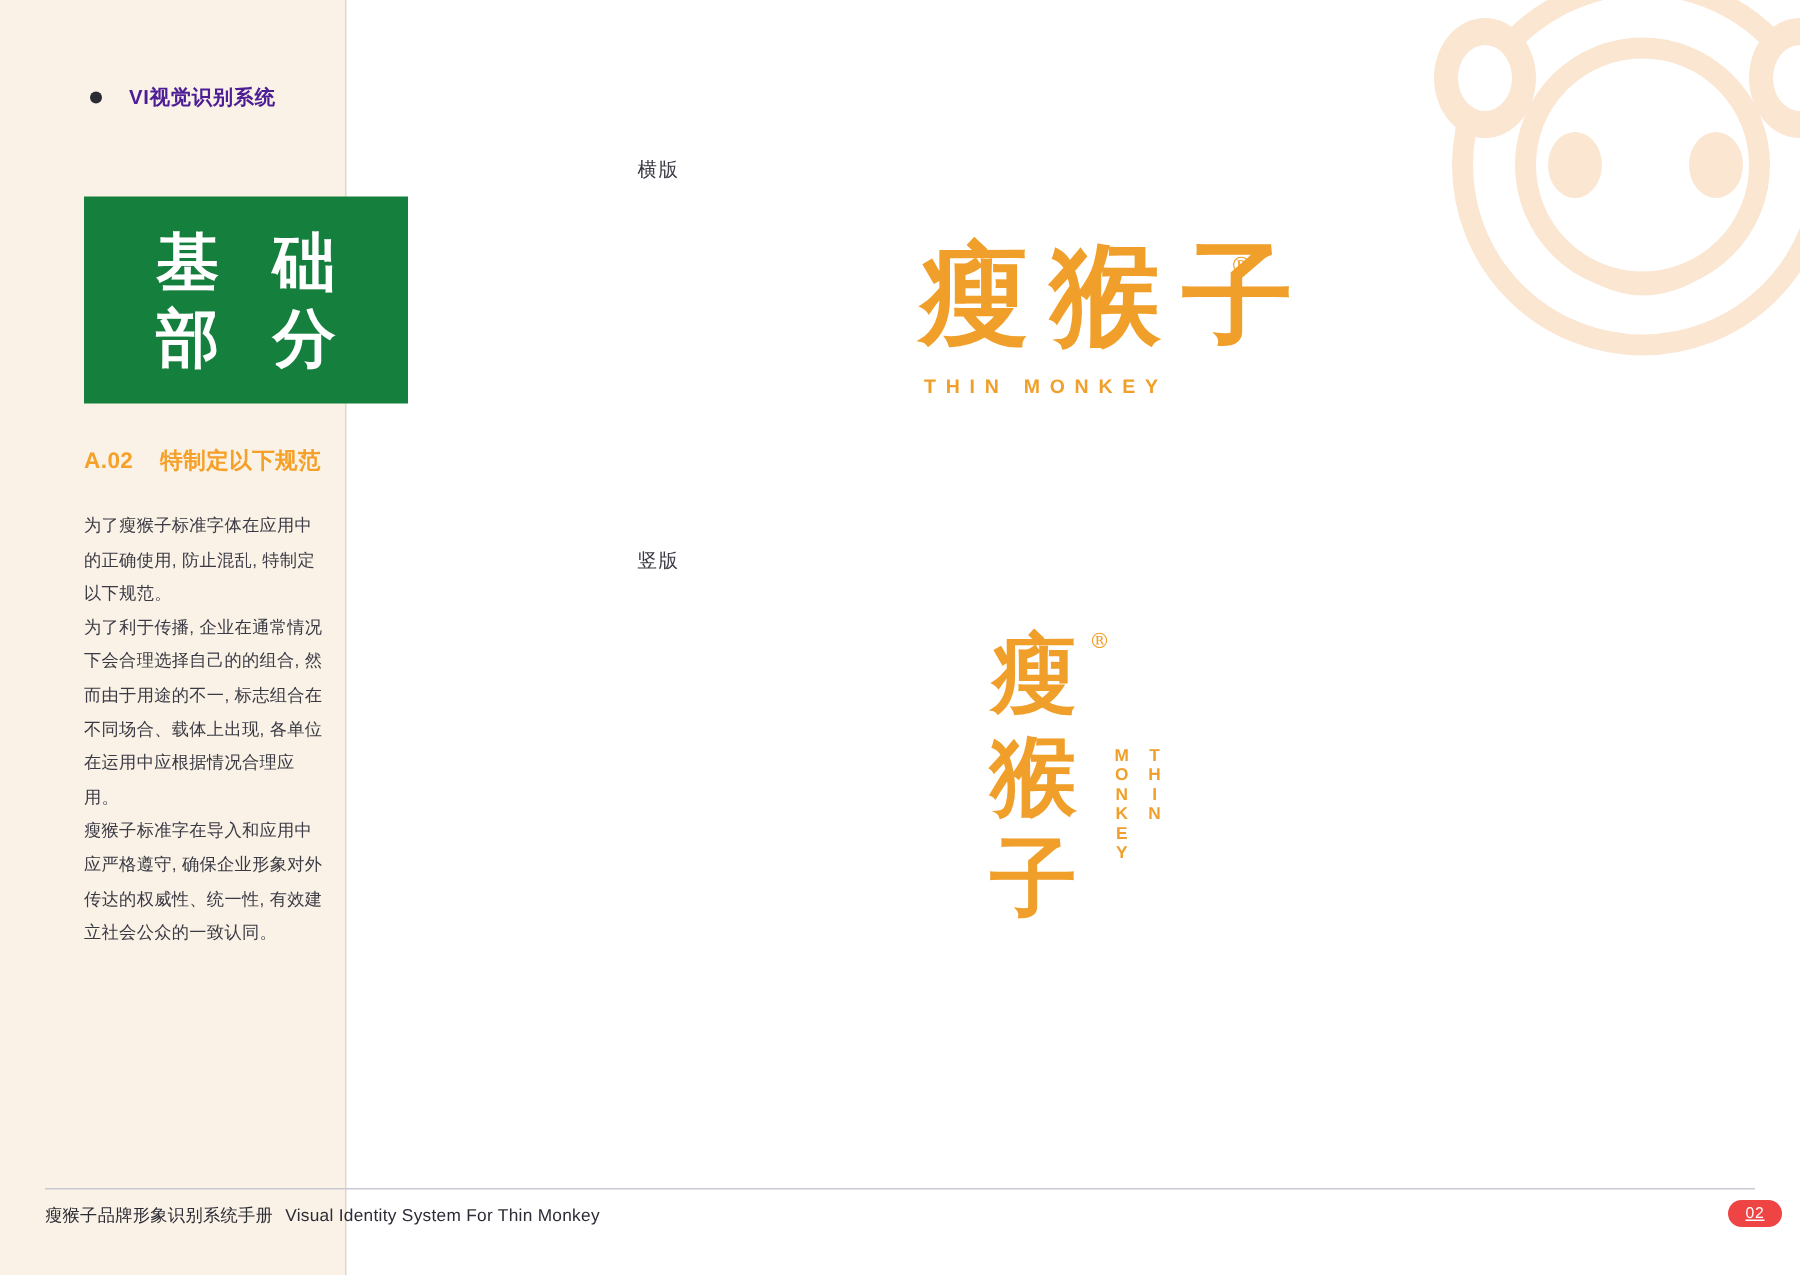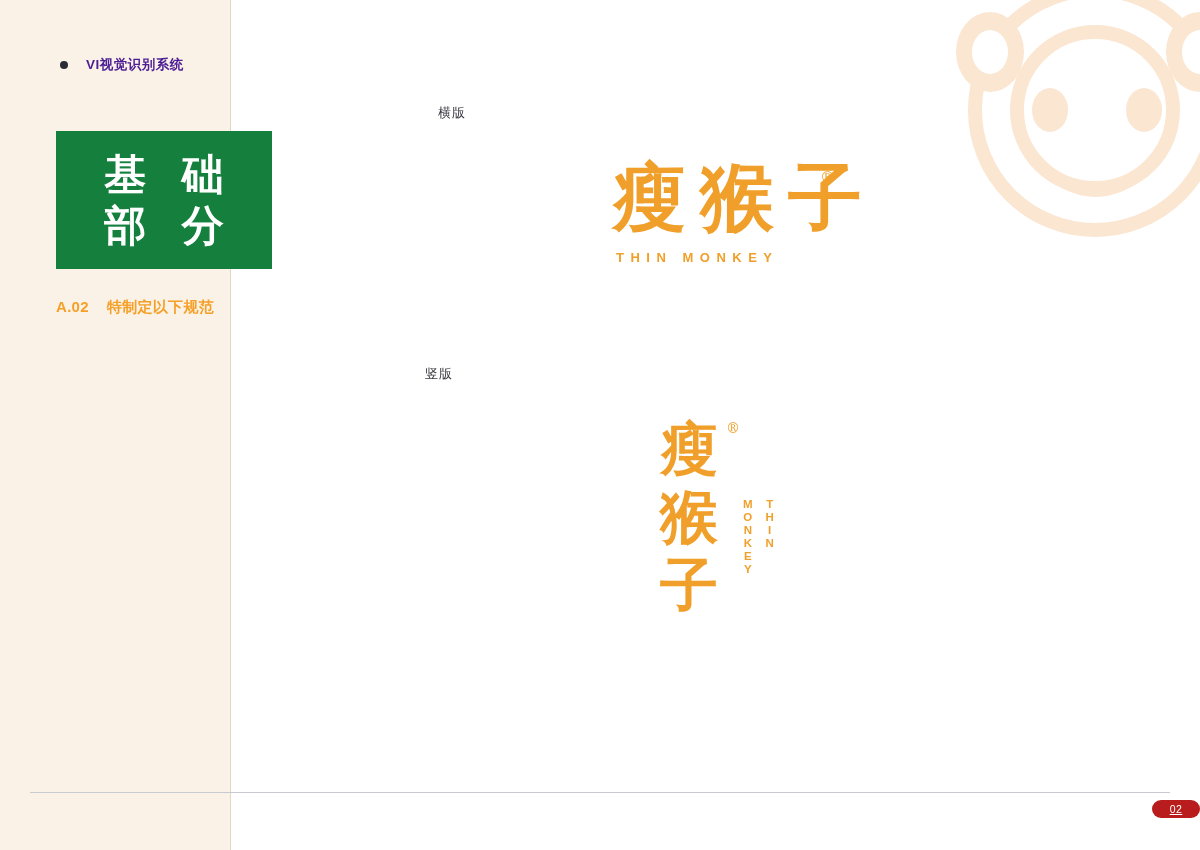--- a/index.html
+++ b/index.html
@@ -107,21 +107,21 @@
   .body-copy p {
     margin: 0;
   }
   
   .label {
     position: absolute;
     color: #3a3a44;
     font-size: 13px;
     letter-spacing: 1px;
   }
-  .label-h { left: 425px; top: 104px; margin-left: 13px; }
+  .label-h { left: 425px; top: 104px; }
   .label-v { left: 425px; top: 365px; }
 
   
   .logo-h {
     position: absolute;
     left: 612px;
     top: 160px;
     width: 230px;
     height: 130px;
   }
@@ -214,24 +214,24 @@
     top: 803px;
     font-size: 11.5px;
     color: #2b2b35;
     letter-spacing: 0.2px;
   }
   .footer-text .en { margin-left: 8px; }
   .page-badge {
     position: absolute;
     left: 1152px;
     top: 800px;
-    width: 48px;
+    width: 36px;
     height: 18px;
     border-radius: 9px;
-    background: #b91c1c;
+    background: #ef4444;
     color: #ffffff;
     font-size: 10.5px;
     display: flex;
     align-items: center;
     justify-content: center;
     letter-spacing: 0.5px;
     text-decoration: underline;
   }
 </style>
 </head>
@@ -269,20 +269,25 @@
 
   <div class="orange-block">
     <div class="orange-line">基 础</div>
     <div class="orange-line">部 分</div>
   </div>
 
   <div class="section-heading">
     <span class="code">A.02</span><span>特制定以下规范</span>
   </div>
 
+  <div class="body-copy">
+    <p>为了瘦猴子标准字体在应用中的正确使用, 防止混乱, 特制定以下规范。</p>
+    <p>为了利于传播, 企业在通常情况下会合理选择自己的的组合, 然而由于用途的不一, 标志组合在不同场合、载体上出现, 各单位在运用中应根据情况合理应用。</p>
+    <p>瘦猴子标准字在导入和应用中应严格遵守, 确保企业形象对外传达的权威性、统一性, 有效建立社会公众的一致认同。</p>
+  </div>
 
   <div class="label label-h">横版</div>
   <div class="label label-v">竖版</div>
 
   <div class="logo-h">
     <div class="hanzi-row hanzi">
       <span>瘦</span>
       <span>猴</span>
       <span>子</span>
     </div>
@@ -298,15 +303,18 @@
     </div>
     <div class="reg">®</div>
     <div class="latin-vert">
       <span>THIN</span>
       <span class="gap"></span>
       <span>MONKEY</span>
     </div>
   </div>
 
   <div class="footer-rule"></div>
+  <div class="footer-text">
+    <span>瘦猴子品牌形象识别系统手册</span><span class="en">Visual Identity System For Thin Monkey</span>
+  </div>
   <div class="page-badge">02</div>
 
 </div>
 
 </body></html>

